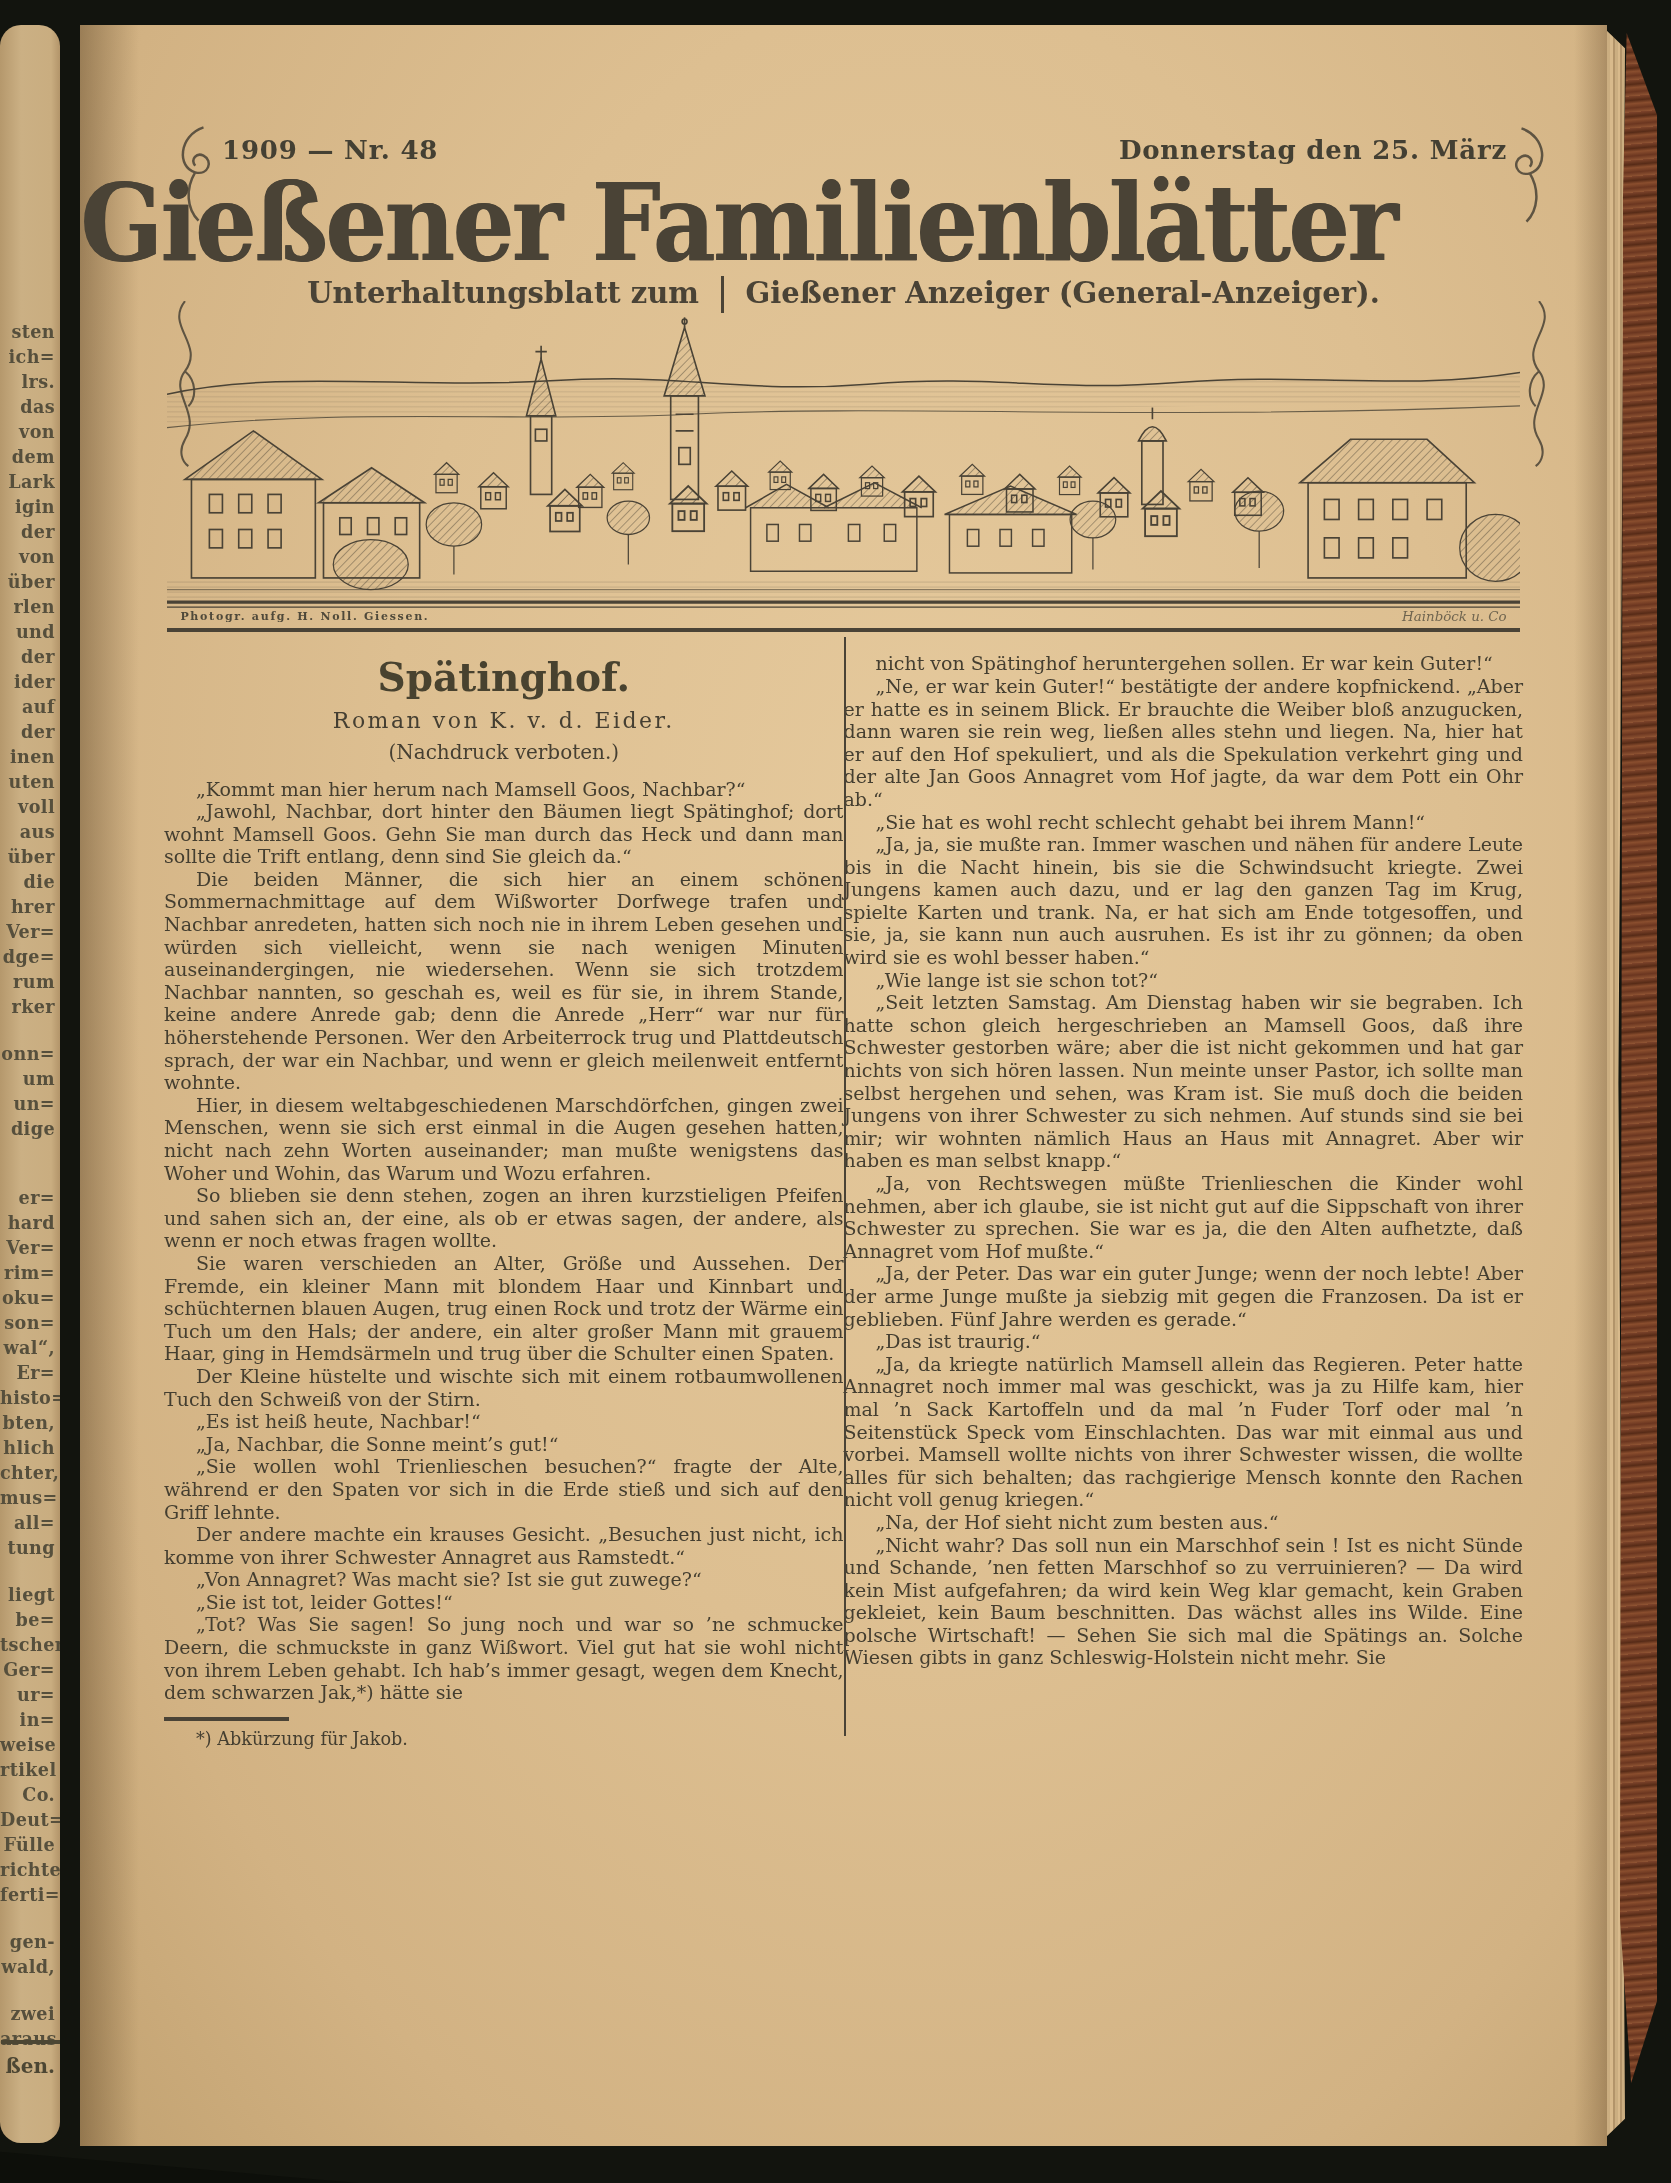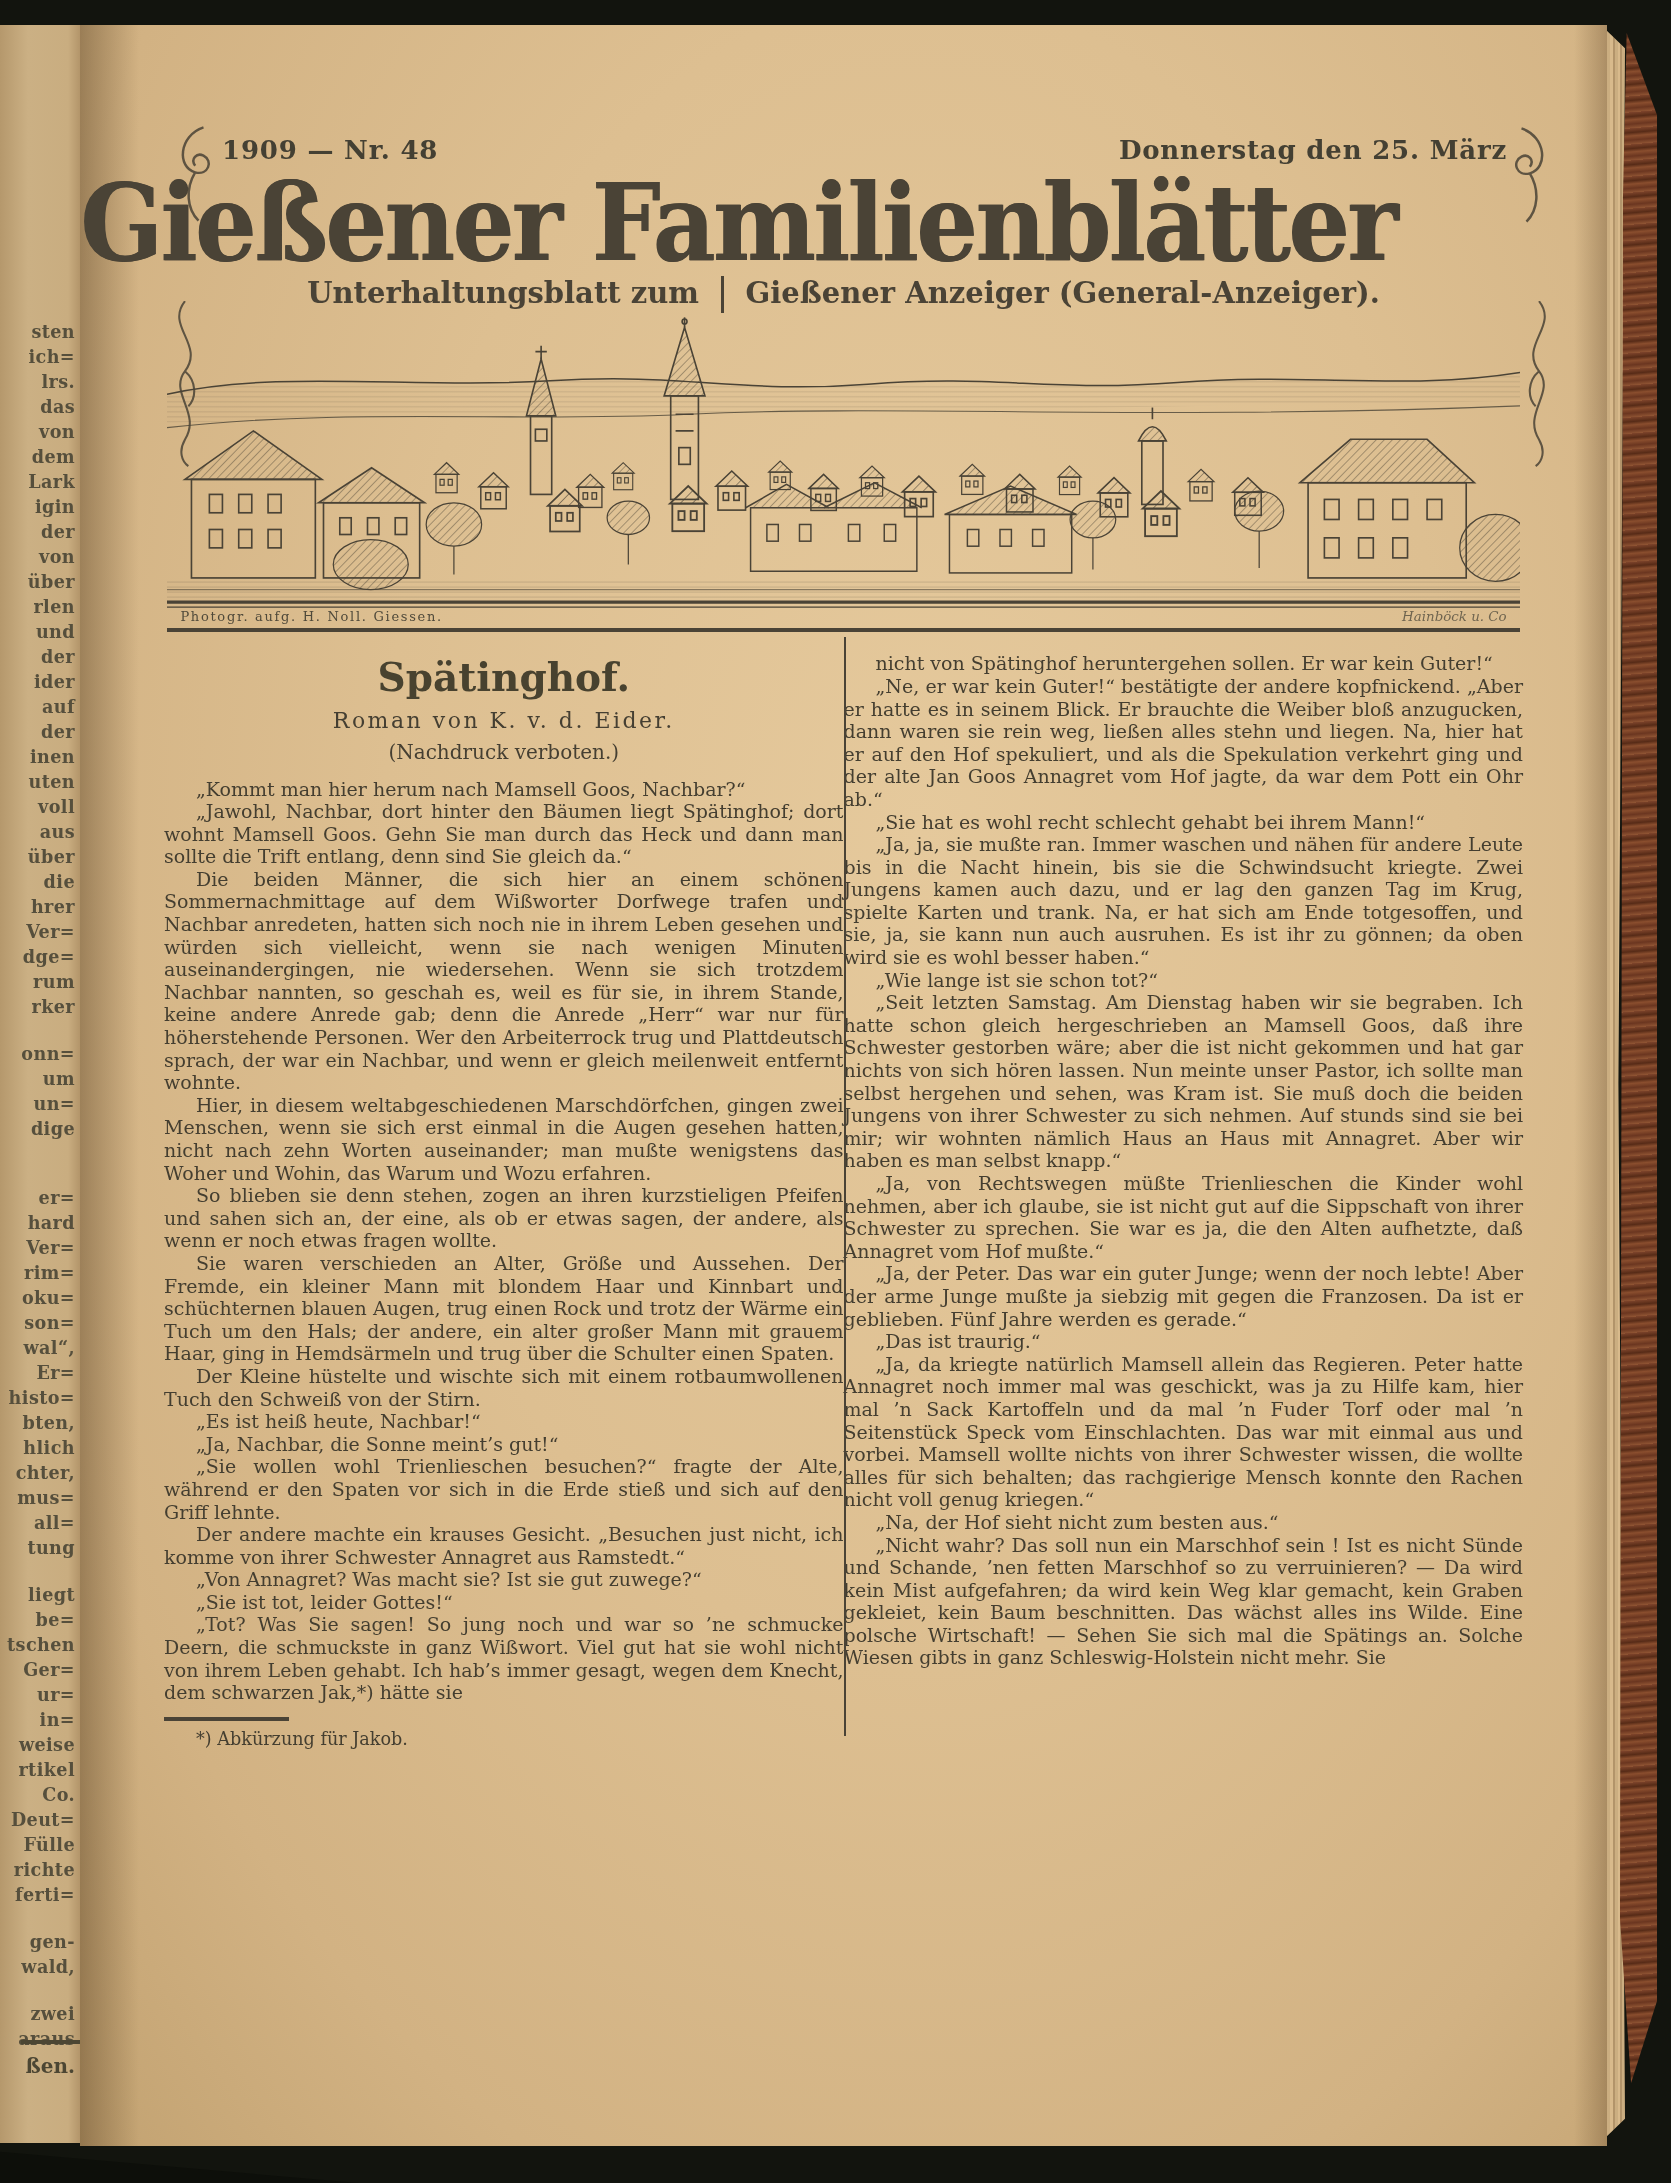--- a/index.html
+++ b/index.html
@@ -3,23 +3,24 @@
 <meta charset="utf-8">
 <style>
   html,body{margin:0;padding:0;}
   body{
     width:1672px;height:2183px;position:relative;overflow:hidden;
     background:#12140e;
     font-family:"DejaVu Serif","Liberation Serif",serif;
   }
   
   .left-strip{
-    position:absolute;left:0;top:25px;bottom:40px;width:80px;
+    position:absolute;left:0;top:25px;bottom:40px;width:60px;
     background:linear-gradient(90deg,#b5986c 0%,#cbb084 35%,#c9ad80 85%,#b3956a 100%);
     overflow:hidden;
+    border-radius:21px;
   }
   .frag-col{
     position:absolute;top:294px;right:5px;left:0;
     text-align:right;color:#564f3c;font-size:17.6px;font-weight:bold;
     line-height:25px;letter-spacing:0.4px;
   }
   .frag{white-space:nowrap;}
   .frag.gap{height:22px;}
   .frag-bottom{
     position:absolute;bottom:65px;right:5px;left:0;text-align:right;
@@ -80,21 +81,21 @@
   }
   .pole{width:2.5px;height:37px;background:#4a4336;align-self:flex-end;}
   
   .engraving{margin:1.7px 87px 0 87px;position:relative;}
   .engraving svg{display:block;width:100%;height:294px;}
   .caption-band{
     border-bottom:4.2px solid #4a4336;
     display:flex;justify-content:space-between;align-items:center;
     padding:0.8px 13.4px 4.2px 13.4px;
   }
-  .caption{font-size:13px;letter-spacing:1.7px;color:#4f493a;font-weight:normal;text-align:right;}
+  .caption{font-size:11px;letter-spacing:1.7px;color:#4f493a;font-weight:bold;text-align:right;}
   .signature{font-size:13.4px;font-style:italic;color:#5c5544;opacity:.85;}
   
   .article{display:flex;padding:20px 84px 0 84px;position:relative;}
   .divider{position:absolute;left:50%;top:5px;bottom:13.4px;width:2.5px;background:#4a4336;}
   .col{flex:1;min-width:0;}
   .art-title{text-align:center;font-size:39px;font-weight:bold;color:#48422f;margin:1.7px 0 8.4px;}
   .art-byline{text-align:center;font-size:22px;letter-spacing:2.5px;margin-bottom:6.7px;}
   .art-notice{text-align:center;font-size:20px;margin-bottom:13.4px;}
   .para{
     margin:0;font-size:19px;line-height:22.6px;text-align:justify;

